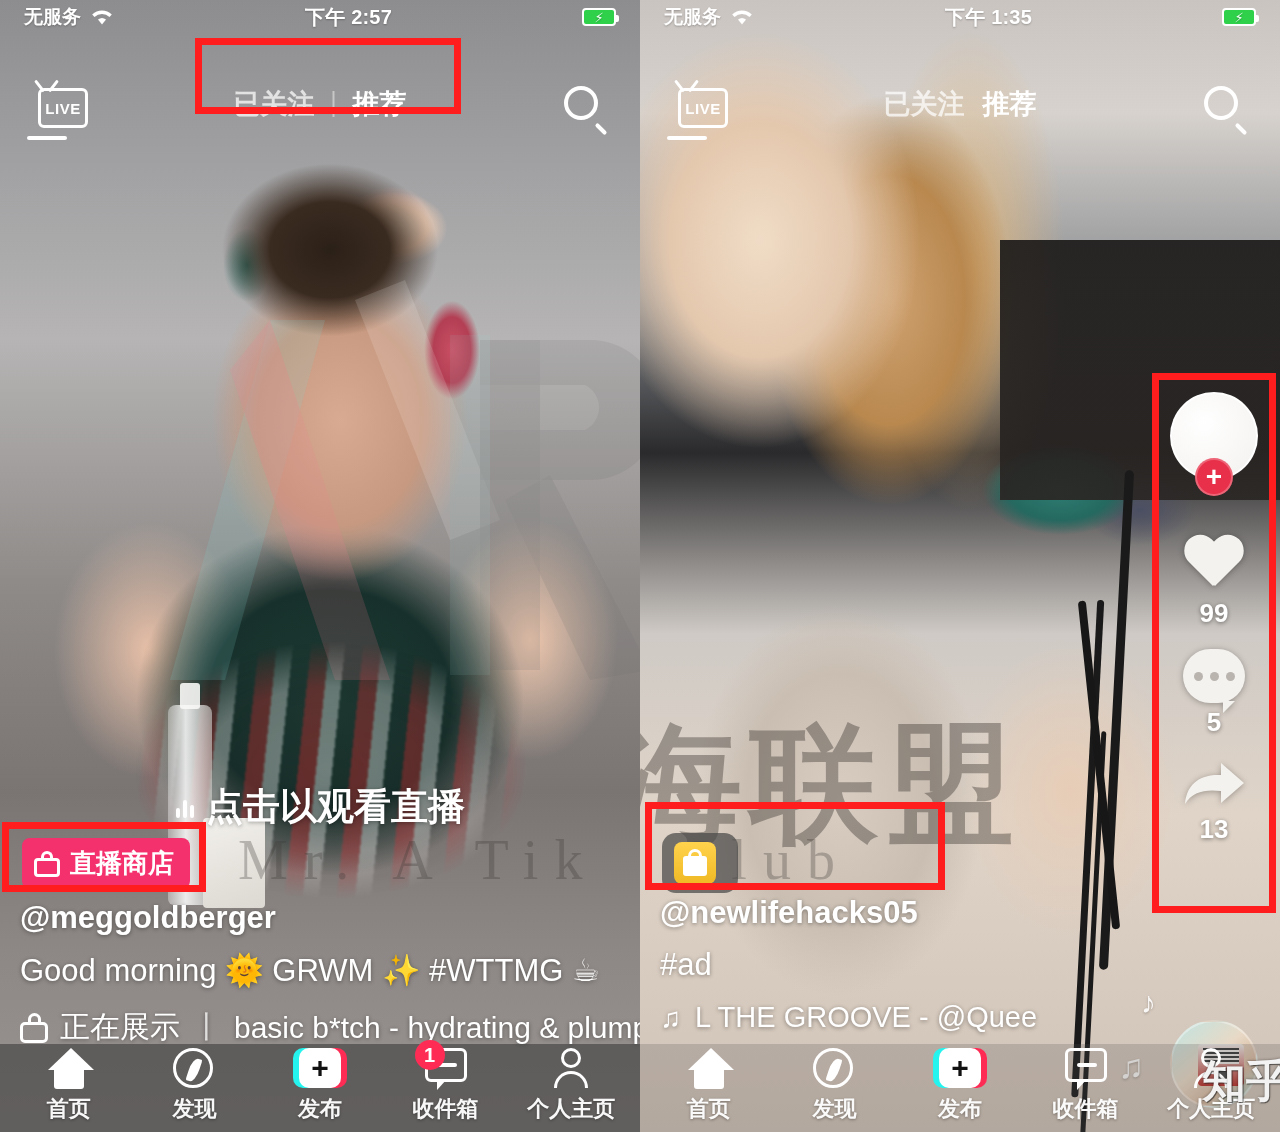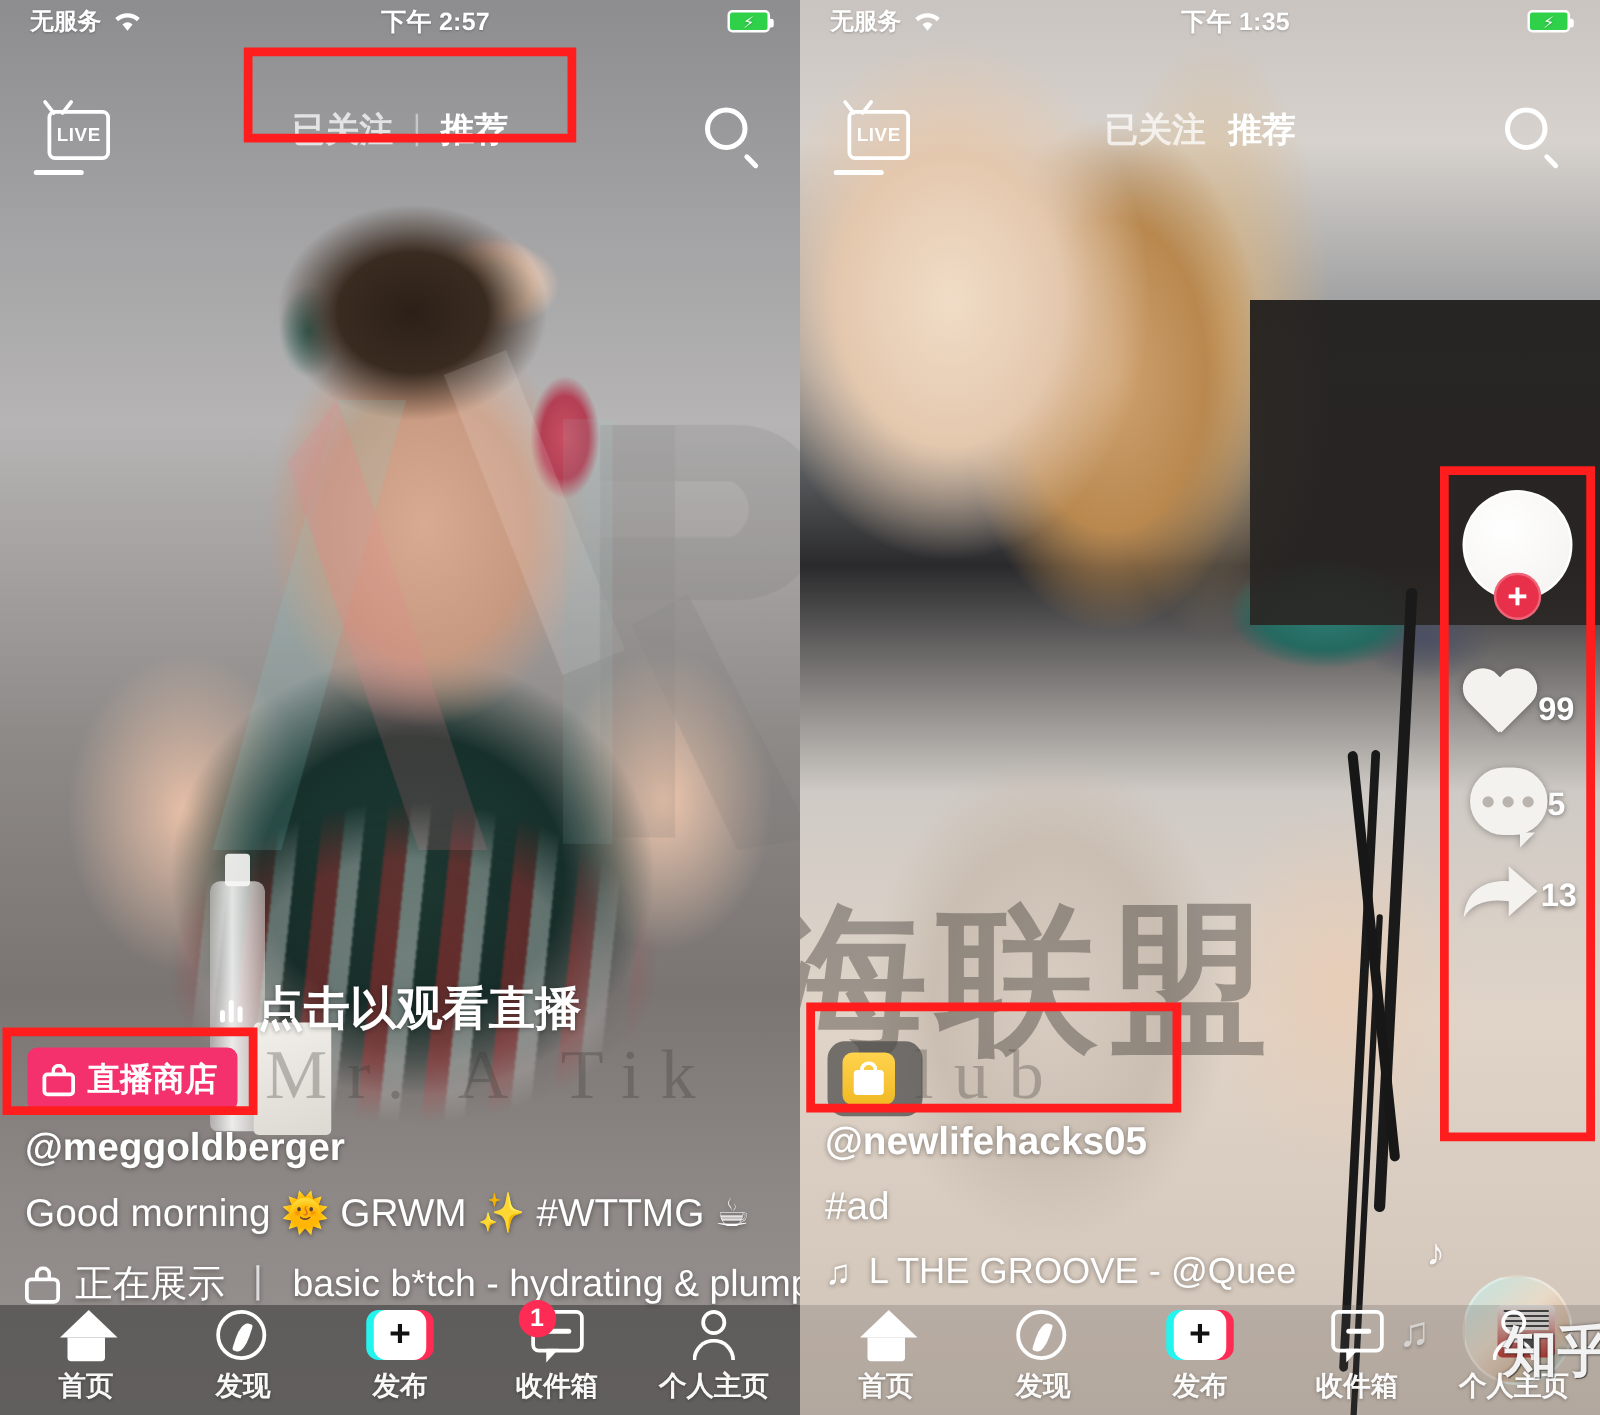--- a/index.html
+++ b/index.html
@@ -143,21 +143,21 @@
   }
 
   
   .thin-wm {
     position:absolute; top:828px; z-index:12; pointer-events:none;
     font-size:56px; font-weight:300; letter-spacing:16px;
     color: rgba(60,56,52,.30);
     font-family: "Liberation Serif", serif;
     white-space:nowrap;
   }
-  .thin-wm.l { left:176px;padding-left:36px; }
+  .thin-wm.l { left:202px;padding-left:36px; }
   .thin-wm.r { left:-80px; }
 
   
   .live-hint {
     position:absolute; left:176px; top:782px; z-index:22;
     display:flex; align-items:center; gap:12px;
     color:#fff; font-size:37px; font-weight:600;
     text-shadow: 0 1px 4px rgba(0,0,0,.35);
   }
   .eq { display:flex; align-items:flex-end; gap:3px; height:22px; }
@@ -212,21 +212,21 @@
     background: radial-gradient(circle at 38% 35%, #ffffff, #f3f1ee);
     border:2px solid rgba(255,255,255,.9);
   }
   .plus {
     position:absolute; left:50%; transform:translateX(-50%); bottom:-16px;
     width:38px; height:38px; border-radius:50%; background:#E8304A;
     display:flex; align-items:center; justify-content:center;
     color:#fff; font-size:28px; font-weight:700; line-height:1;
     border:2px solid rgba(255,255,255,.25);
   }
-  .rail-item { display:flex; flex-direction:row; align-items:center; margin-top:20px; }
+  .rail-item { display:flex; flex-direction:column; align-items:center; margin-top:20px; }
   .rail-count { color:#fff; font-size:26px; font-weight:700; margin-top:4px; text-shadow:0 1px 4px rgba(0,0,0,.45); }
   .heart { width:62px; height:58px; position:relative; filter: drop-shadow(0 1px 3px rgba(0,0,0,.3)); }
   .heart::before, .heart::after {
     content:""; position:absolute; top:0; width:32px; height:50px;
     background:#f4f2ee; border-radius:32px 32px 0 0;
   }
   .heart::before { left:30px; transform: rotate(-45deg); transform-origin: 0 100%; }
   .heart::after  { left:0;   transform: rotate(45deg);  transform-origin: 100% 100%; }
   .bubble {
     width:62px; height:54px; background:#f4f2ee; border-radius:27px;

